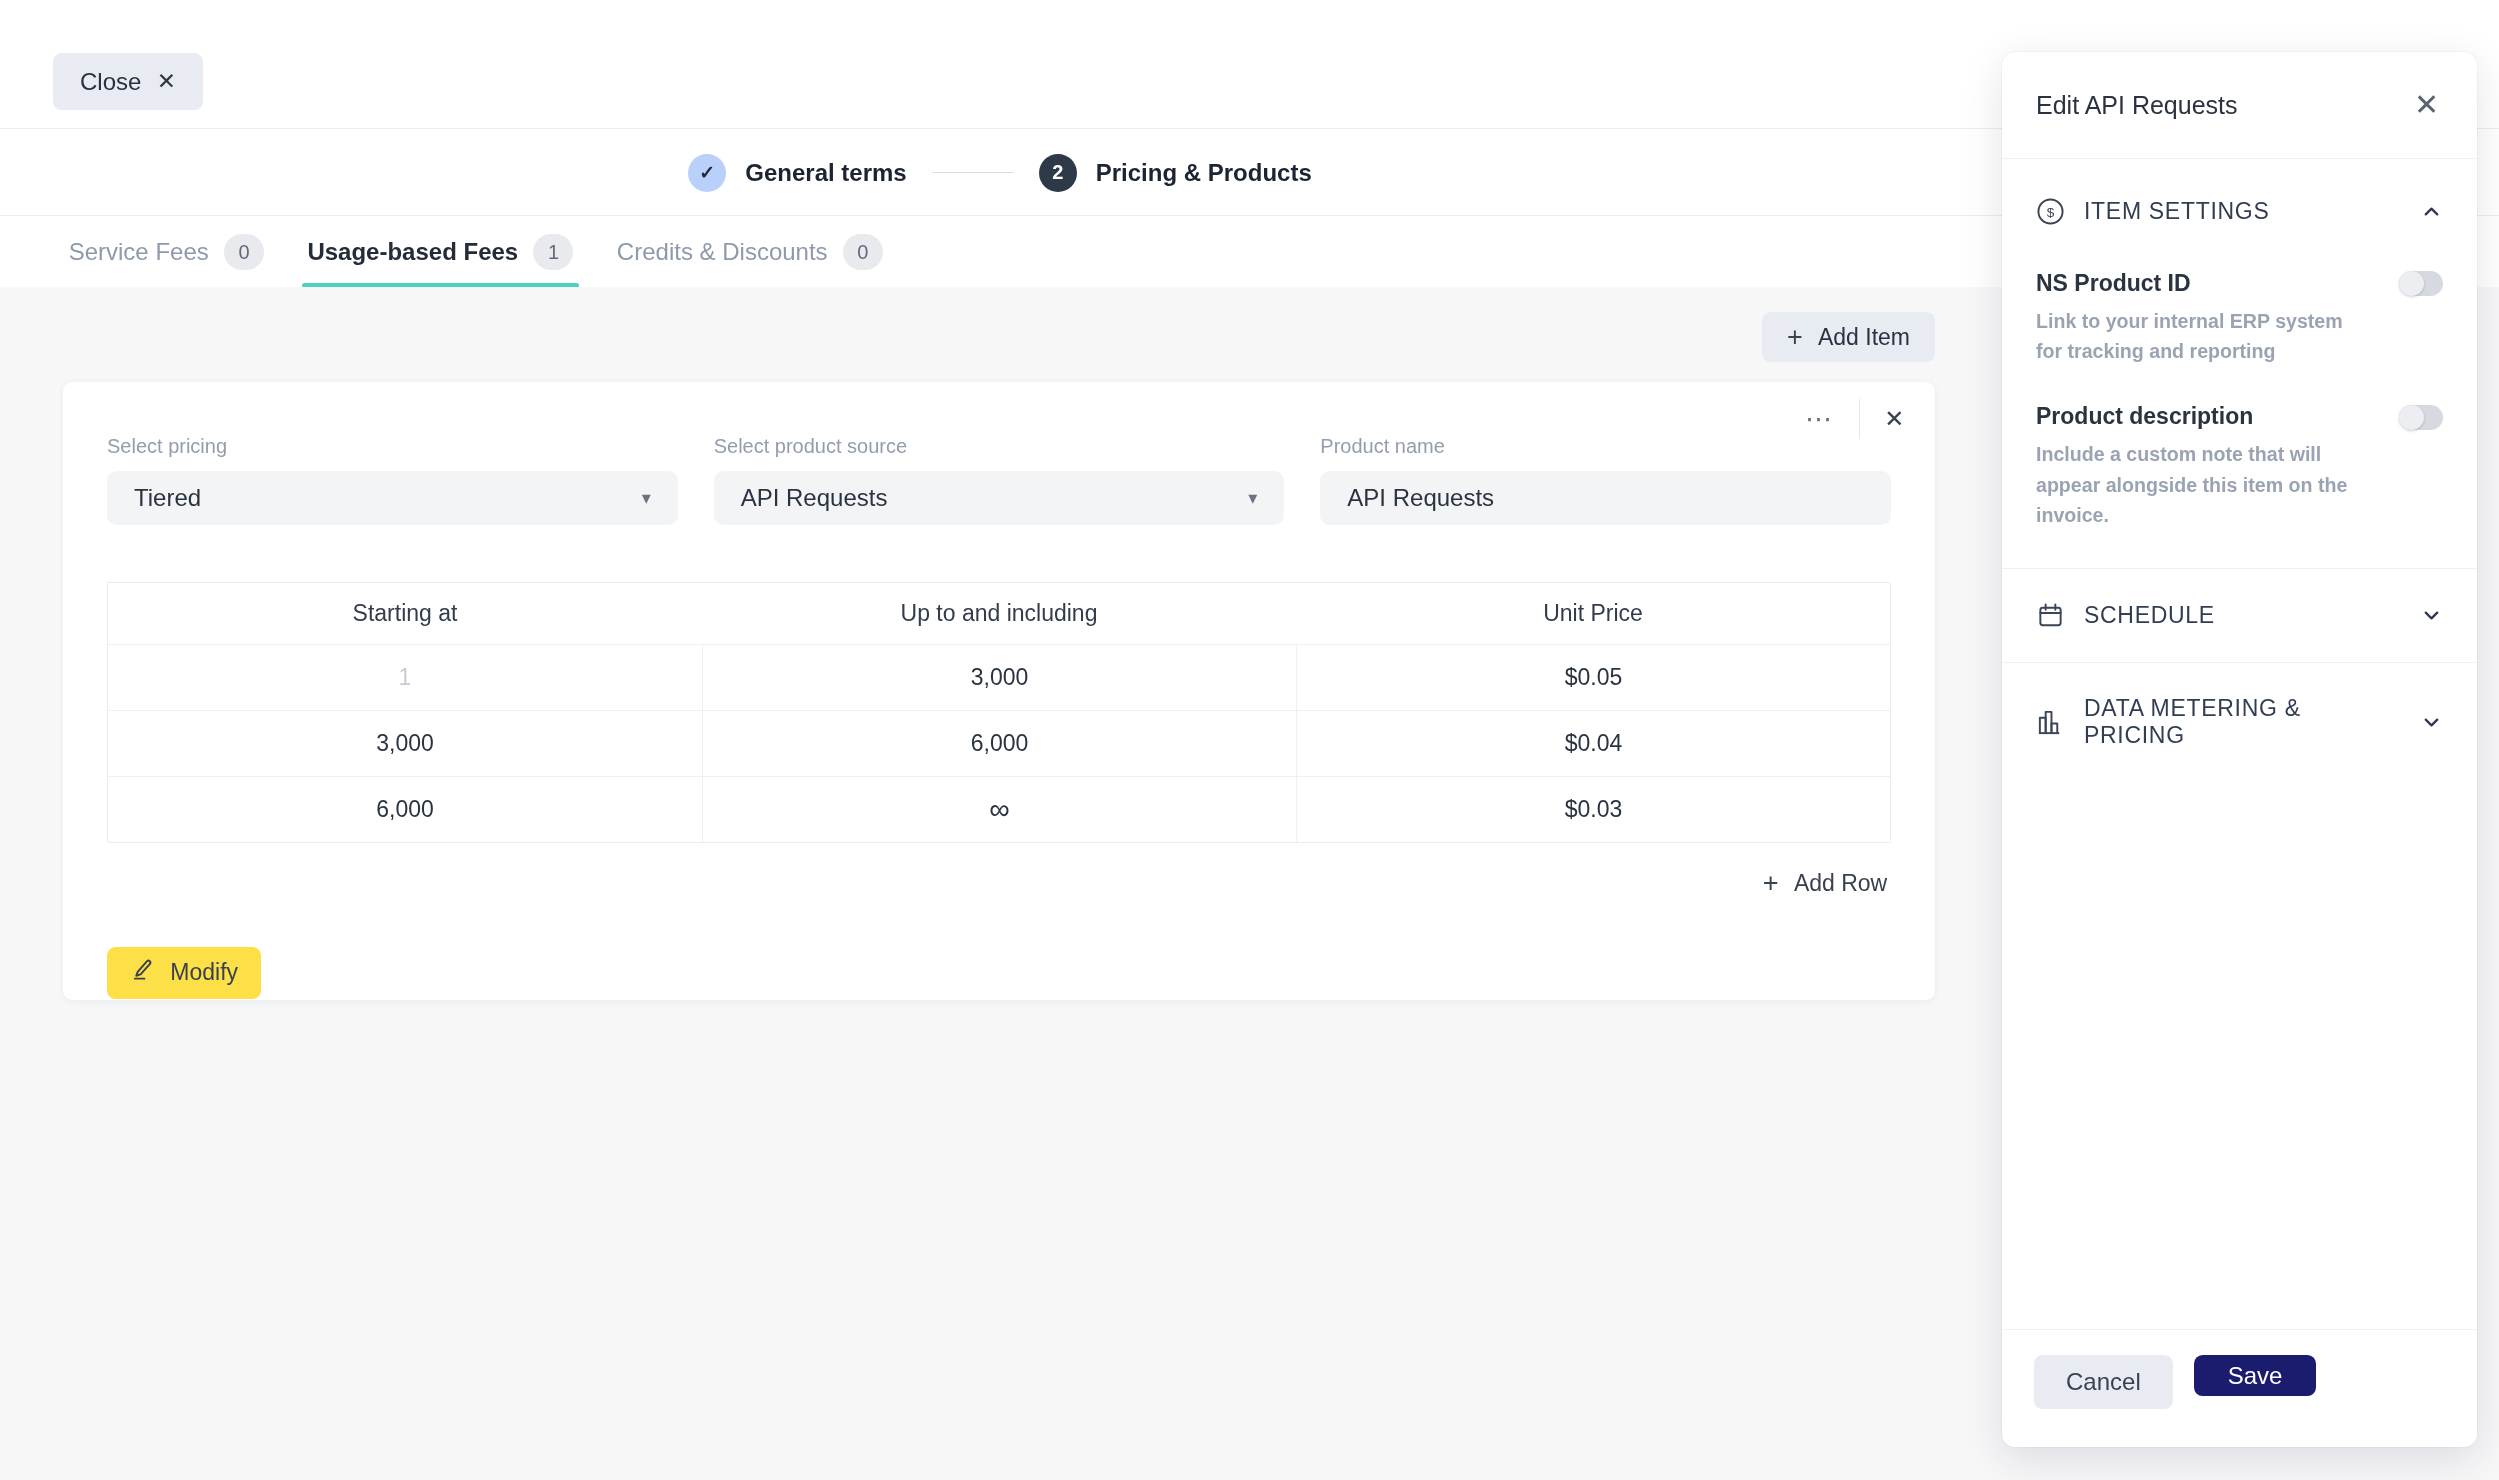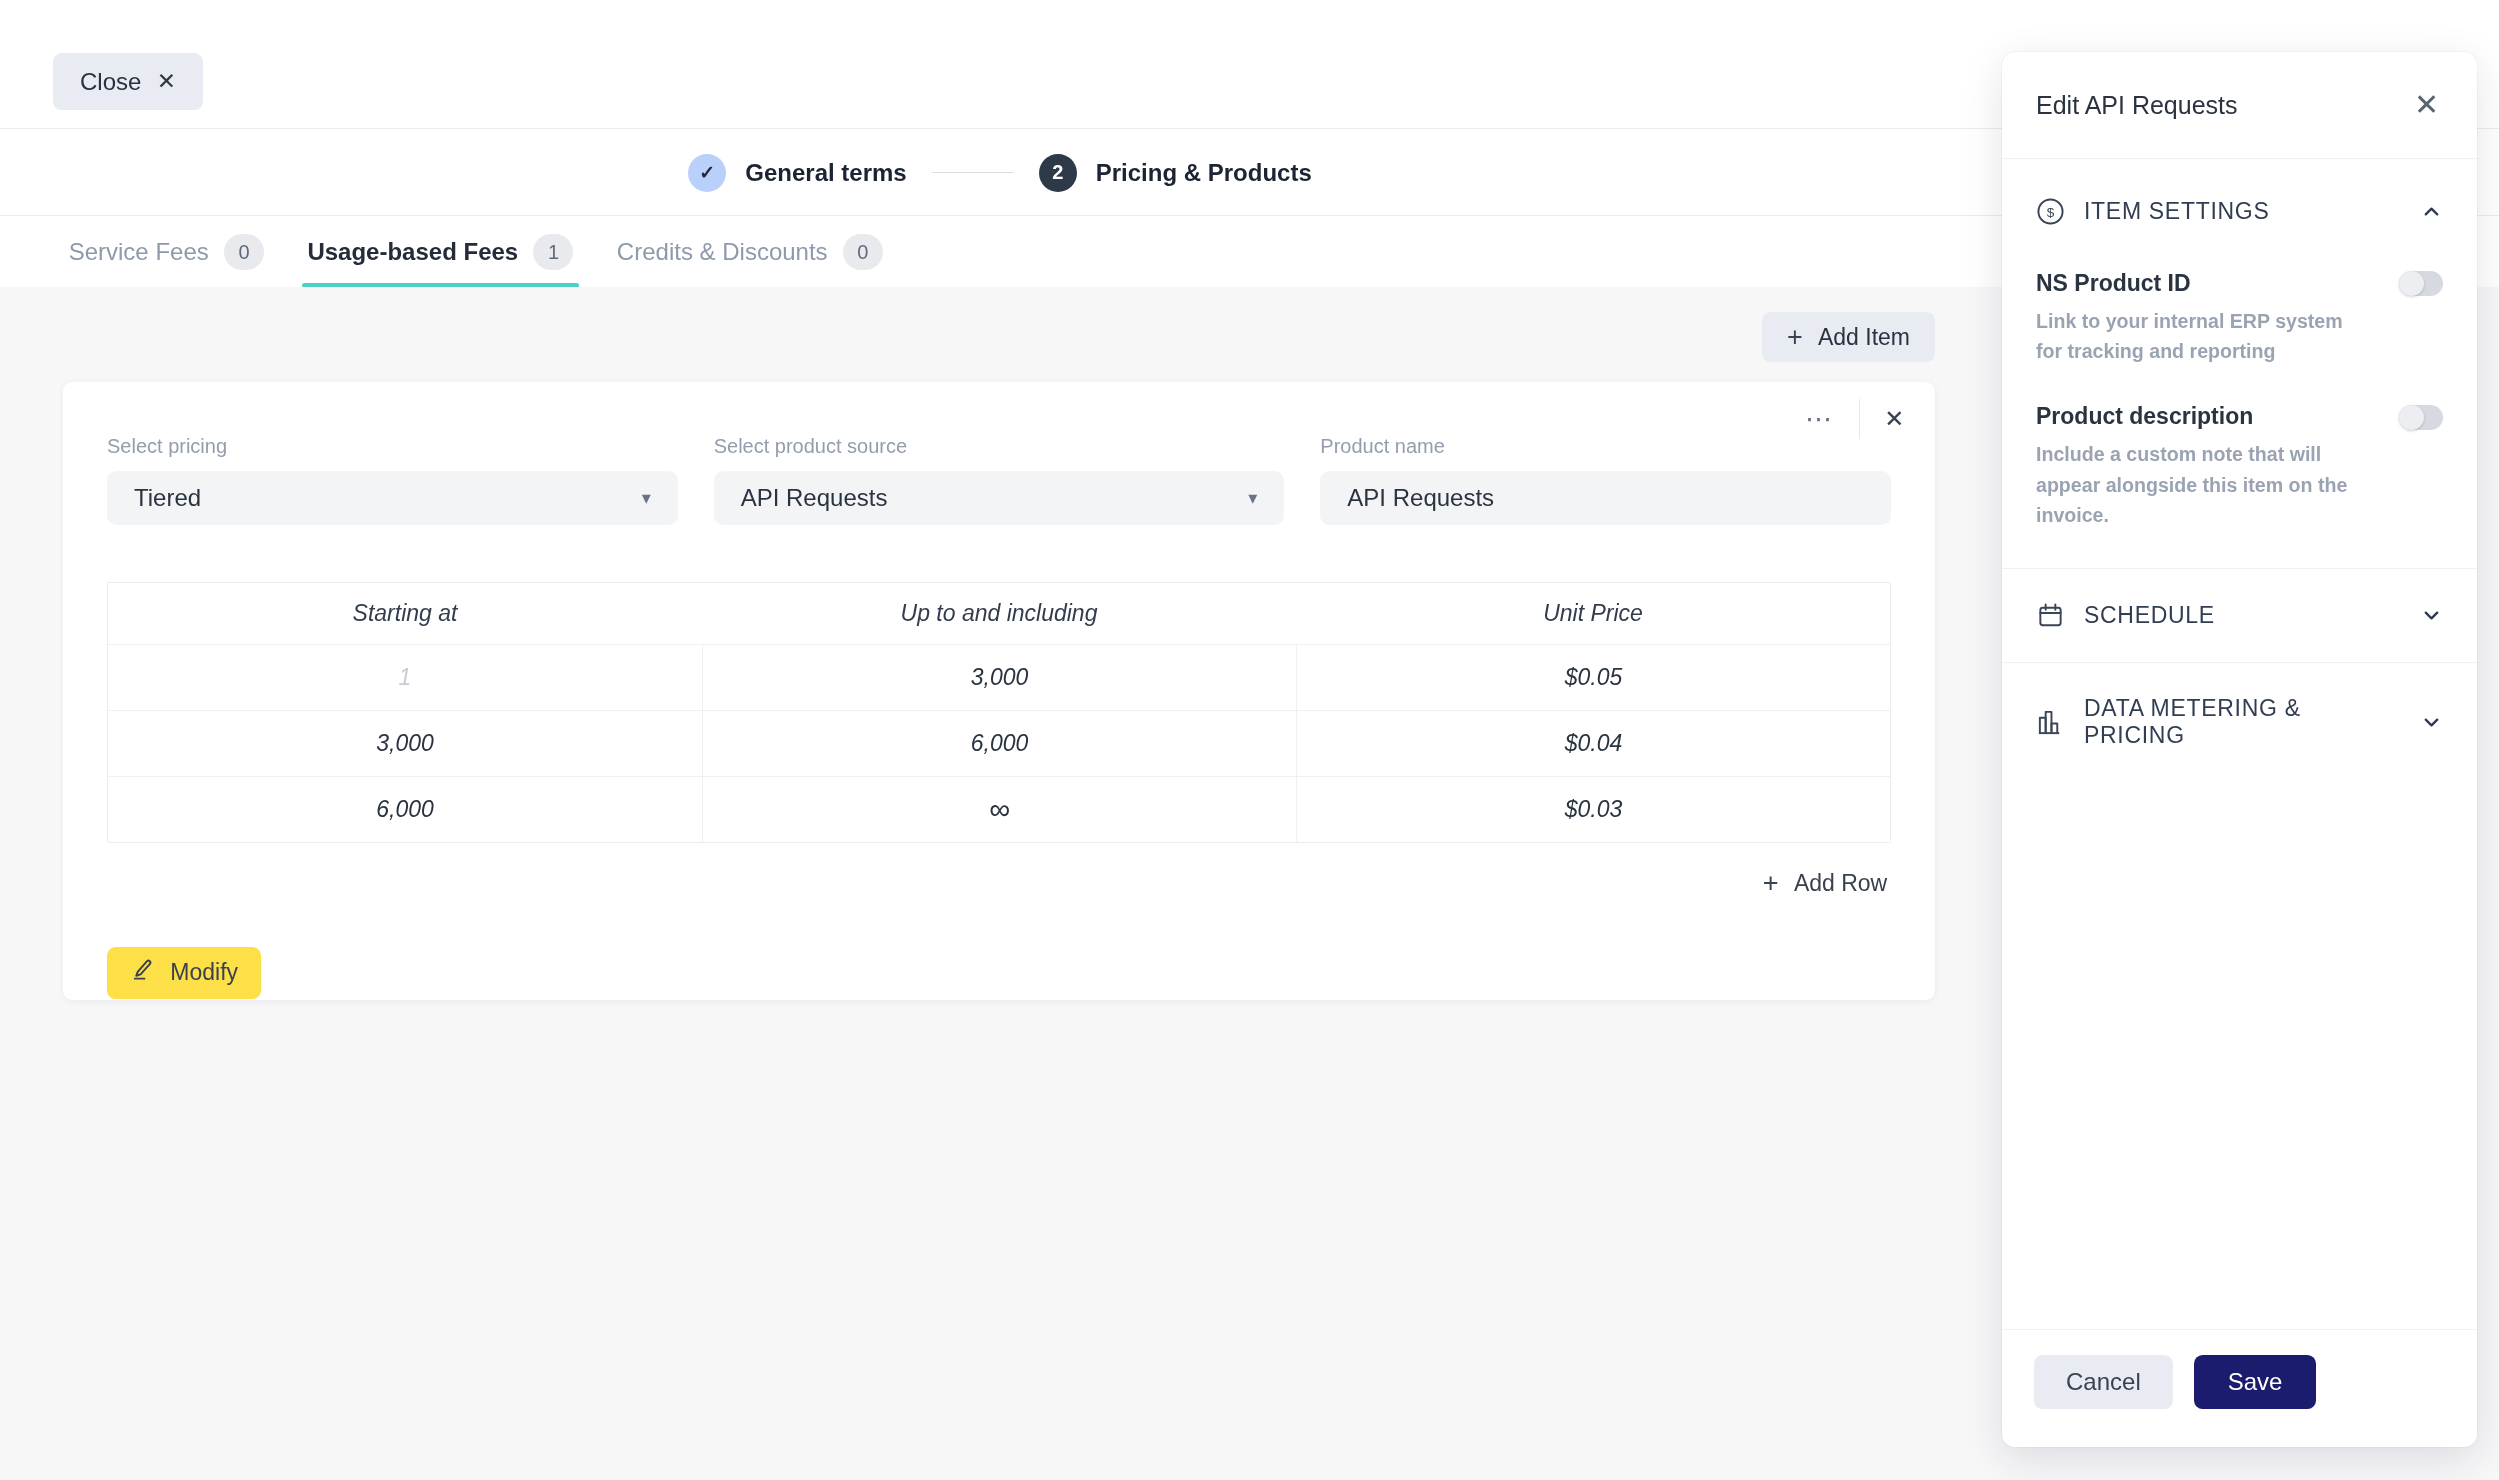--- a/index.html
+++ b/index.html
@@ -115,21 +115,21 @@
   .caret { font-size: 18px; color: #6a7382; }
 
   .tier-table {
     margin-top: 57px; border: 1px solid #ececf0; background: #fff;
     border-radius: 1.9px;
   }
   .t-row { display: grid; grid-template-columns: 1fr 1fr 1fr; }
   .t-head .t-cell { height: 61px; font-size: 23px; font-weight: 500; color: #333c4c; }
   .t-cell {
     display: flex; align-items: center; justify-content: center;
-    height: 66px; font-size: 23px; color: #2a3340; font-style: italic;
+    height: 66px; font-size: 23px; color: #2a3340;
   }
   .t-body .t-row .t-cell { border-top: 1px solid #eef0f2; }
   .t-body .t-cell + .t-cell { border-left: 1px solid #eef0f2; }
   .t-cell.placeholder { color: #c7ccd5; }
   .t-cell.infinity { font-size: 29px; }
 
   .add-row-line { display: flex; justify-content: flex-end; margin-top: 19px; }
   .add-row-btn {
     background: none; border: none; cursor: pointer;
     display: inline-flex; align-items: center; gap: 15.3px;
@@ -199,21 +199,21 @@
     display: flex; justify-content: flex-start; gap: 21px;
     border-top: 1px solid #f0f2f5;
     border-radius: 0 0 13.4px 13.4px; background: #fff;
   }
   .btn-cancel {
     height: 54px; padding: 0 32px; background: #e9ebf2; border: none;
     border-radius: 8.6px; font-family: inherit; font-size: 24px; color: #3a4150;
     cursor: pointer;
   }
   .btn-save {
-    height: 54px; padding: 0 34px; background: var(--save-bg, #1c1c6e); border: none;
+    height: 41px; padding: 0 34px; background: var(--save-bg, #1c1c6e); border: none;
     border-radius: 8.6px; font-family: inherit; font-size: 24px; font-weight: 500;
     color: #ffffff; cursor: pointer;
   }
 </style>
 </head>
 <body style="--accent-teal: #4ed0c4; --save-bg: #1c1c6e;">
 
 <div class="top-bar">
   <button class="close-btn">
     <span>Close</span>

